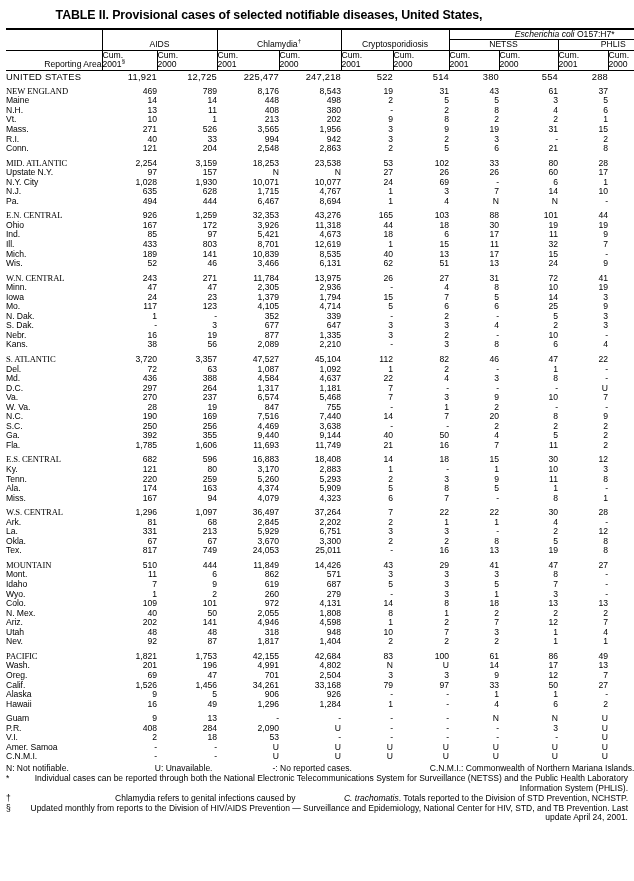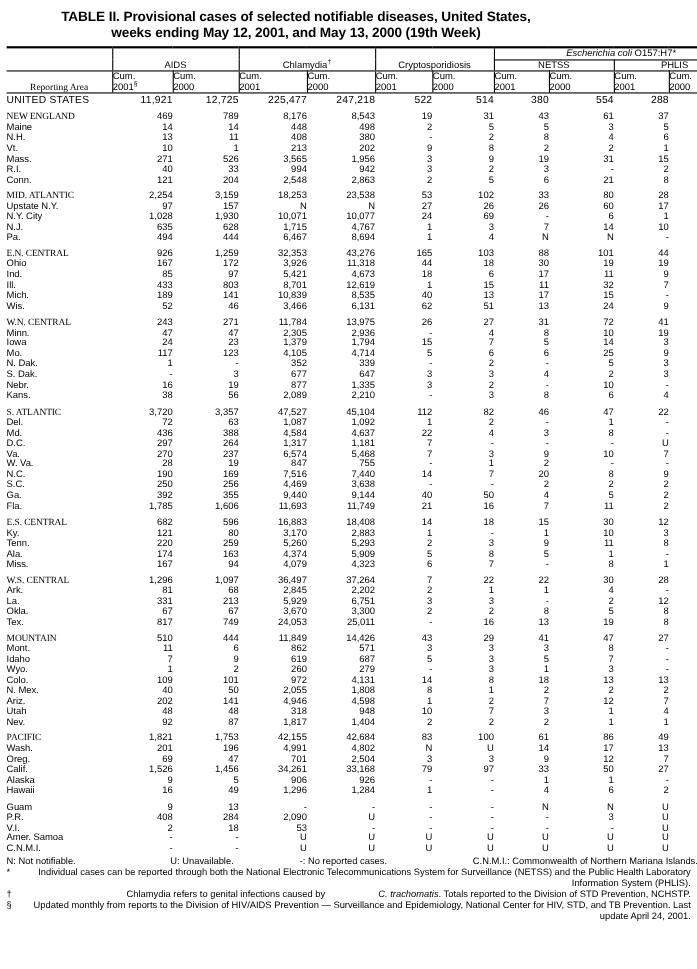--- a/index.html
+++ b/index.html
@@ -67,24 +67,23 @@
   .underline-cell { border-bottom: 1.2px solid #000; }
   .cum {
     font-weight: bold;
     font-size: 8.4px;
     line-height: 9.2px;
     padding-bottom: 1.5px;
   }
   .rep-area {
     font-weight: bold;
     font-size: 9.2px;
-    text-align: center;
+    text-align: right;
     padding-left: 8px;
     padding-bottom: 1.5px;
-    font-family: Liberation Serif, serif;
   }
   sup { font-size: 6px; vertical-align: super; line-height: 0; }
 
   
   td.area {
     text-align: left;
     padding-left: 2px;
     white-space: nowrap;
     letter-spacing: -0.05px;
   }
@@ -123,21 +122,20 @@
   .nsep2 { width: 60px; }
   .nsep3 { width: 78px; }
 </style>
 </head>
 <body>
 
 <div class="page">
 
   <div class="title">
     <div>TABLE II. Provisional cases of selected notifiable diseases, United States,</div>
-    <div>weeks ending May 12, 2001, and May 13, 2000 (19th Week)</div>
   </div>
 
   <table class="t2">
     <colgroup>
       <col style="width:96px">
       <col style="width:55px">
         <col style="width:60px">
       <col style="width:62px">
         <col style="width:62px">
       <col style="width:52px">

